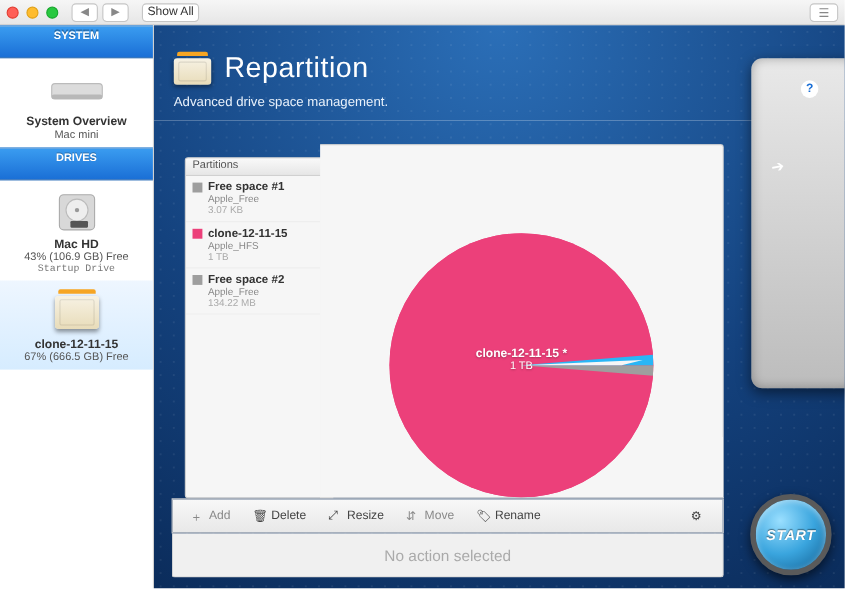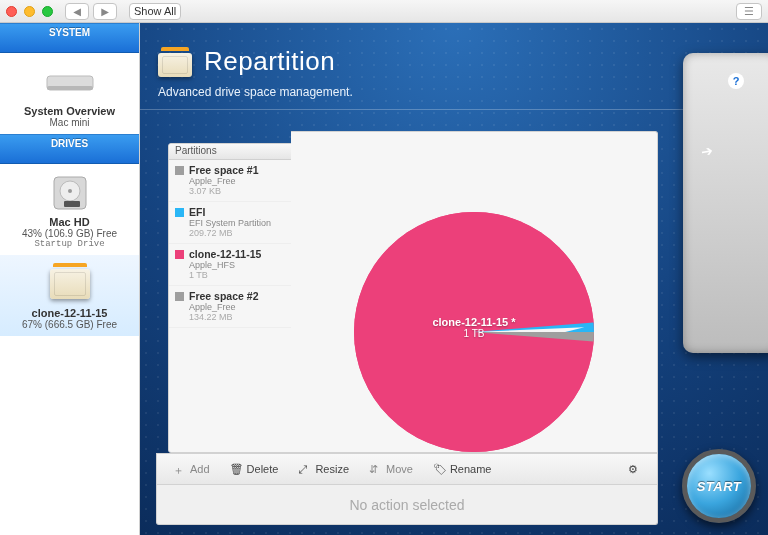--- a/index.html
+++ b/index.html
@@ -136,26 +136,20 @@
         <div class="partitions">
           <div class="phead">Partitions</div>
           <div id="plist">
               <div class="pitem">
                 <div class="pswatch" style="background:#9e9e9e"></div>
                 <div class="pname">Free space #1</div>
                 <div class="ptype">Apple_Free</div>
                 <div class="psize">3.07 KB</div>
               </div>
               <div class="pitem">
-                <div class="pswatch" style="background:#29b6f6"></div>
-                <div class="pname">EFI</div>
-                <div class="ptype">EFI System Partition</div>
-                <div class="psize">209.72 MB</div>
-              </div>
-              <div class="pitem">
                 <div class="pswatch" style="background:#ec407a"></div>
                 <div class="pname">clone-12-11-15</div>
                 <div class="ptype">Apple_HFS</div>
                 <div class="psize">1 TB</div>
               </div>
               <div class="pitem">
                 <div class="pswatch" style="background:#9e9e9e"></div>
                 <div class="pname">Free space #2</div>
                 <div class="ptype">Apple_Free</div>
                 <div class="psize">134.22 MB</div>

